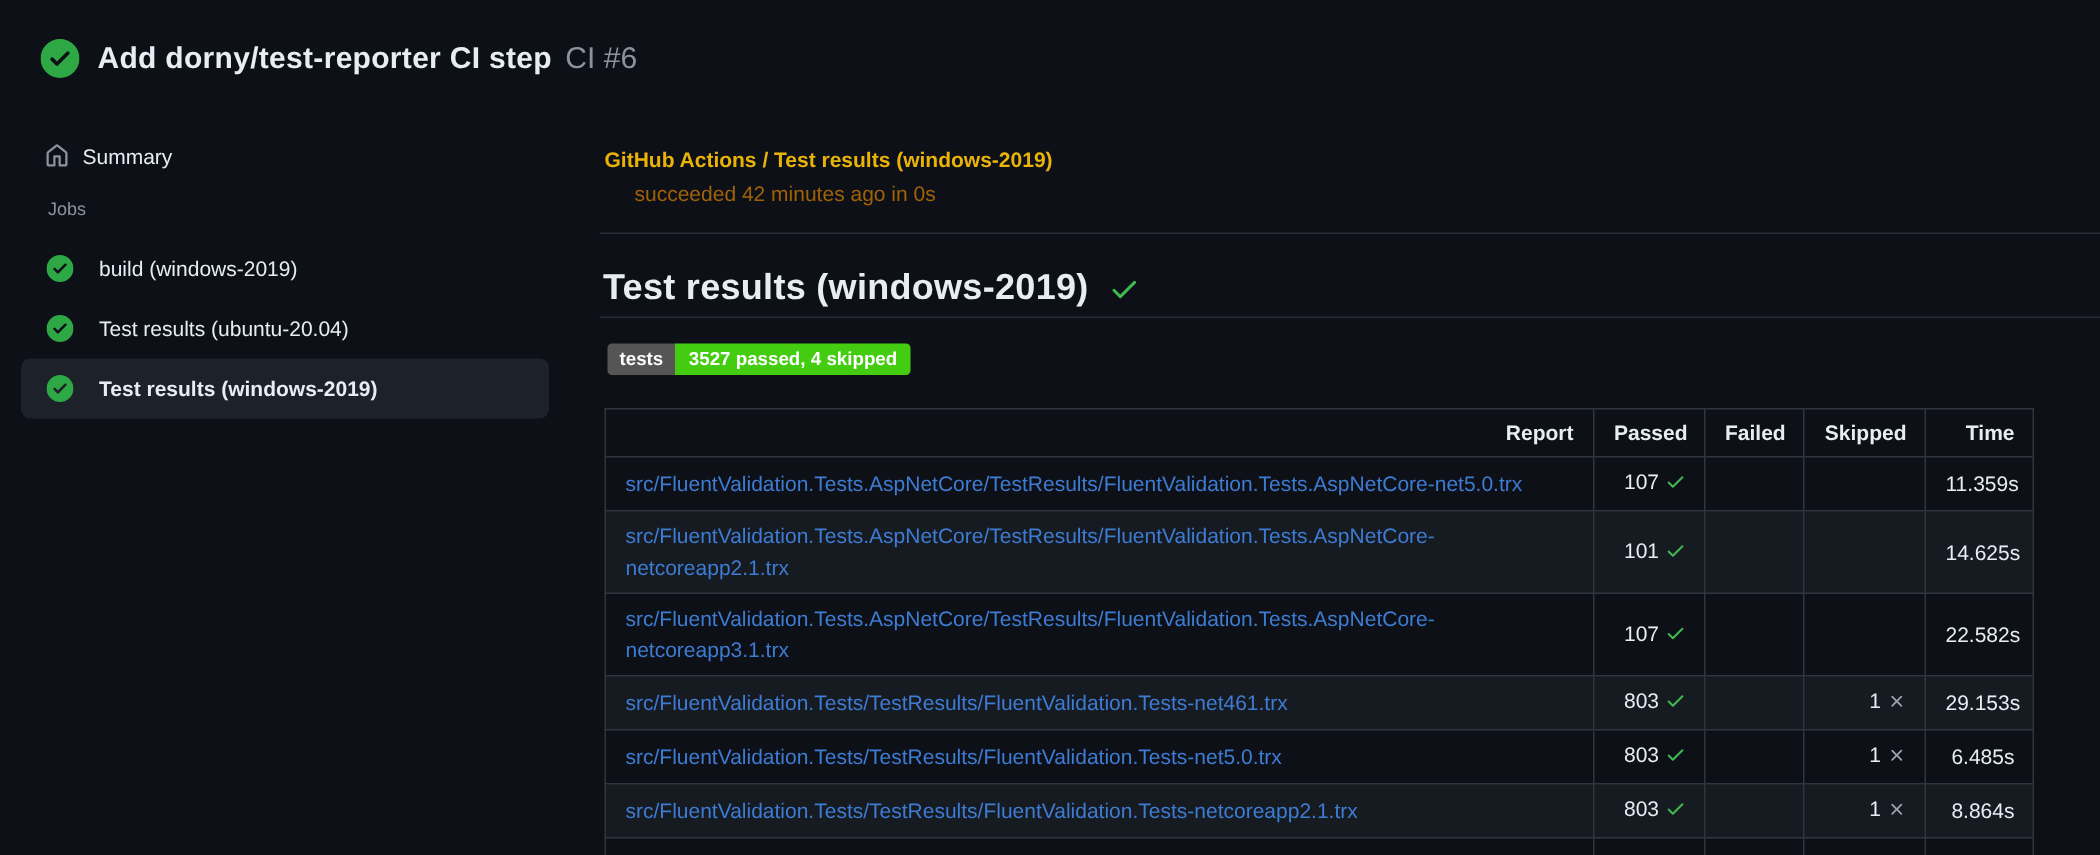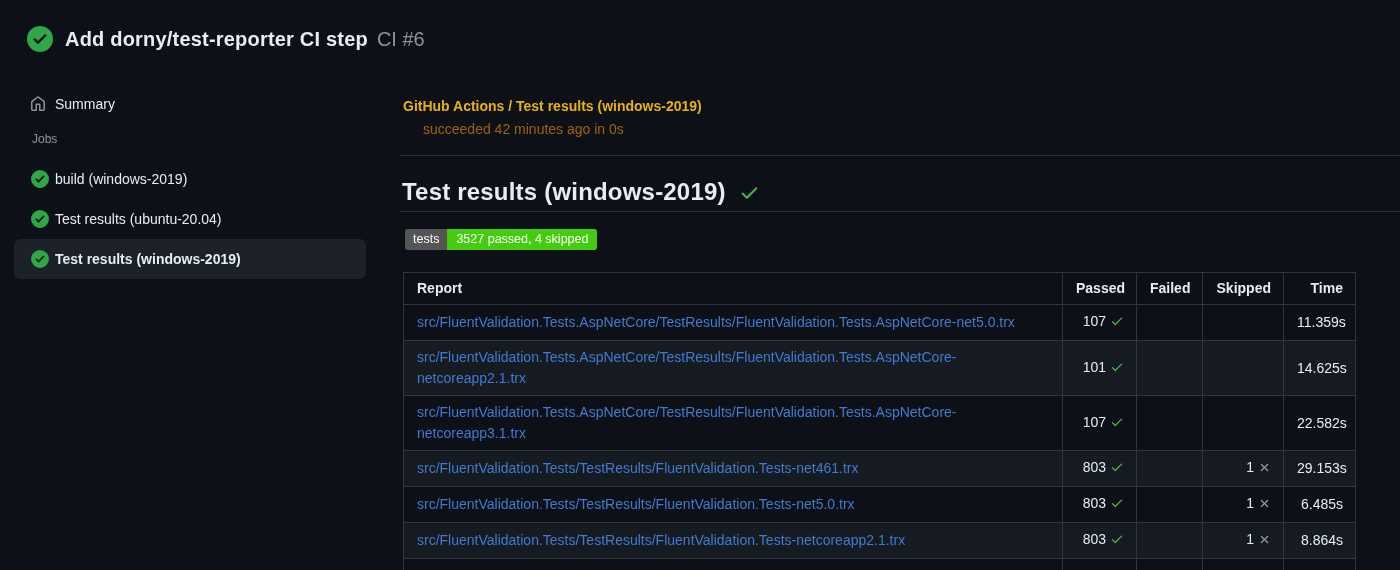--- a/index.html
+++ b/index.html
@@ -22,46 +22,46 @@
   .sidebar { position:absolute; left:0; top:88px; width:380px; }
   .summary-item { display:flex; align-items:center; height:32px; padding-left:30px; cursor:pointer; }
   .summary-item .home-ic { width:16px; height:16px; }
   .summary-item .lbl { margin-left:9px; font-size:14px; color:#e6edf3; }
   .jobs-label { margin:12px 0 13px 32px; font-size:12px; color:#8b949e; }
   .job-item {
     margin:0 14px; height:40px; border-radius:6px;
     display:flex; align-items:center; padding-left:17px; cursor:pointer;
   }
   .job-item .job-ic { width:18px; height:18px; flex:0 0 18px; }
-  .job-item .job-lbl { margin-left:6px; font-size:14px; color:#e6edf3; }
+  .job-item .job-lbl { margin-left:17px; font-size:14px; color:#e6edf3; }
   .job-item.selected { background:#1c212a; }
   .job-item.selected .job-lbl { font-weight:700; }
 
   
   .check-header { position:absolute; left:403px; top:96px; }
   .check-title { font-size:14px; font-weight:700; color:#eab308; line-height:20px; }
   .check-status { margin-top:5px; font-size:14px; color:#a16207;margin-left:20px; }
 
   .rule { position:absolute; left:400px; width:1000px; height:1px; background:#262c33; }
   .rule-a { top:155px; }
   .rule-b { top:211px; }
 
   .section-heading { position:absolute; left:402px; top:177px; display:flex; align-items:center; }
   .section-title { font-size:24px; font-weight:700; line-height:30px; color:#e6edf3; letter-spacing:.2px; }
   .section-check { margin-left:13px; width:21px; height:21px; }
 
-  .badge { position:absolute; left:405px; top:229px; display:flex; font-size:12.5px; font-weight:400; color:#ffffff; }
+  .badge { position:absolute; left:405px; top:229px; display:flex; font-size:12.5px; font-weight:700; color:#ffffff; }
   .badge-label { background:var(--badge-label-bg,#555); padding:0 8px; line-height:21px; border-radius:3px 0 0 3px; }
   .badge-value { background:var(--badge-value-bg,#4c1); padding:0 9px; line-height:21px; border-radius:0 3px 3px 0; }
 
   
   .results-table { position:absolute; left:403px; top:272px; border-collapse:collapse; table-layout:fixed; width:952px; }
   .results-table th, .results-table td { border:1px solid #30363d; font-size:14px; }
   .results-table th { font-weight:700; color:#e6edf3; padding:5px 13px; line-height:21px; text-align:right; }
-  .results-table th.h-report { text-align:left; }
+  .results-table th.h-report { text-align:right; }
   .results-table th.h-num { padding-right:12px; }
   .results-table td { padding:6px 13px; line-height:21px; }
   .results-table tbody tr:nth-child(even) { background:#161b22; }
   .results-table td.c-report a { color:var(--link-blue,#3e7bd2); text-decoration:none; }
   .results-table td.c-num { text-align:right; padding-right:12px; color:#e6edf3; }
   .results-table td.c-num .ic { display:inline-block; vertical-align:-2px; margin-left:4px; }
   .results-table td.c-num .ic svg { display:inline; }
 </style>
 </head>
 <body>

